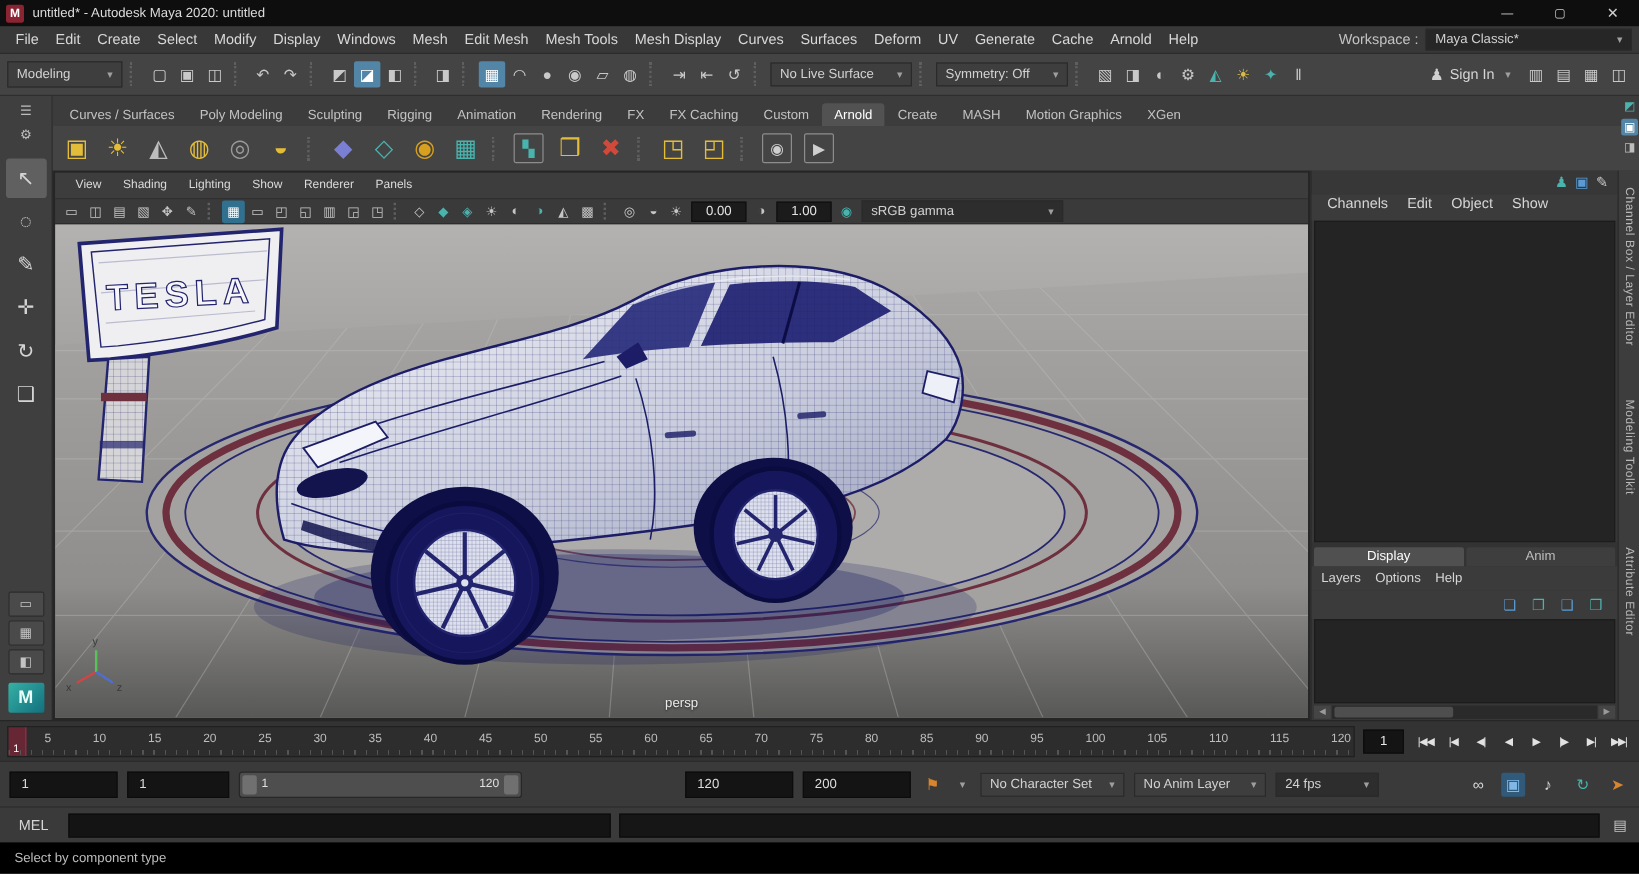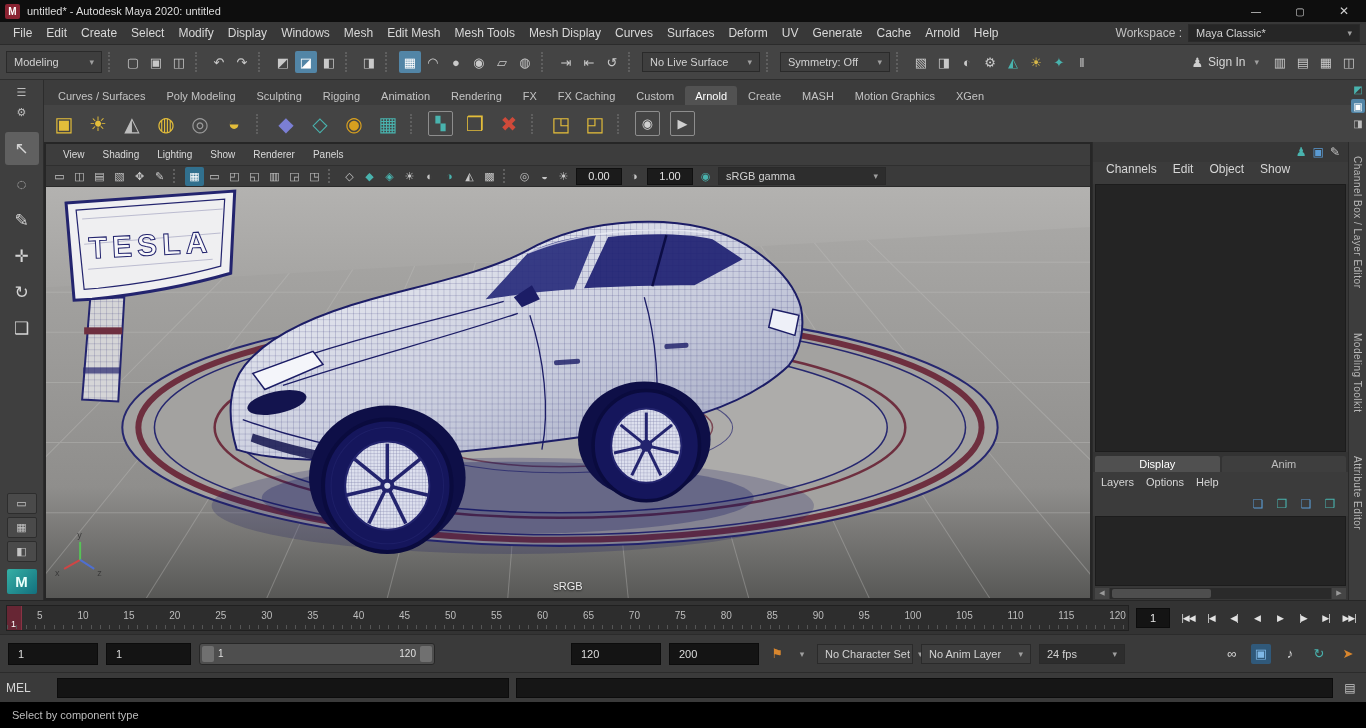--- a/index.html
+++ b/index.html
@@ -137,28 +137,28 @@
 .w90{width:90px}.w85{width:85px}
 .range-slider{width:236px;height:22px;background:#4e4e4e;border:1px solid #272727;border-radius:3px;
   display:flex;align-items:center;padding:0 2px;gap:4px}
 .rs-handle{width:12px;height:16px;background:#707070;border-radius:2px}
 .rs-label{font-size:10px;color:#e0e0e0}
 .rs-mid{flex:1}
 .gapL{margin-left:128px}
 .rr-ico{width:20px;height:20px;display:flex;align-items:center;justify-content:center;font-size:13px}
 .caret-btn{width:14px;height:18px;display:flex;align-items:center;justify-content:center}
 .caret-btn::after{content:"▾";font-size:9px;color:#9f9f9f}
-.dd-char{width:96px}.dd-anim{width:110px}.dd-fps{width:86px;background:#2d2d2d}
+.dd-char{width:120px}.dd-anim{width:110px}.dd-fps{width:86px;background:#2d2d2d}
 .range-right{margin-left:auto;display:flex;align-items:center;gap:9px}
 .range-right .rr-ico.active{background:#30597a;border-radius:2px}
 
 
 .mel-row{height:30px;background:#3a3a3a;border-top:1px solid #2b2b2b;display:flex;align-items:center;
   padding:0 6px;gap:7px;flex:0 0 auto}
-.mel-label{width:44px;font-size:12px;color:#d6d6d6}
+.mel-label{width:44px;text-align:center;font-size:12px;color:#d6d6d6}
 .mel-input{width:452px;height:20px;background:#141414;border:1px solid #0c0c0c;flex:0 0 auto}
 .mel-output{flex:1;height:20px;background:#161616;border:1px solid #0c0c0c}
 .script-icon{width:20px;height:20px;display:flex;align-items:center;justify-content:center;font-size:12px;color:#c6c6c6}
 
 
 .help-row{height:26px;background:#000000;display:flex;align-items:center;padding:0 12px;font-size:11px;color:#bdbdbd;flex:0 0 auto}
 </style>
 </head>
 <body>
 
@@ -531,21 +531,21 @@
 
             <g transform="translate(34,372)">
               <line x1="0" y1="0" x2="-16" y2="9" stroke="#d04545" stroke-width="2"></line>
               <line x1="0" y1="0" x2="0" y2="-18" stroke="#57c257" stroke-width="2"></line>
               <line x1="0" y1="0" x2="14" y2="9" stroke="#4f6fd0" stroke-width="2"></line>
               <text x="-25" y="16" font-size="9" fill="#3a3a3a">x</text>
               <text x="-3" y="-22" font-size="9" fill="#3a3a3a">y</text>
               <text x="17" y="16" font-size="9" fill="#3a3a3a">z</text>
             </g>
           </svg>
-          <div class="persp-label">sRGB</div>
+          <div class="persp-label">persp</div>
         </div>
       </div>
 
       <div class="right-panel">
         <div class="rp-pins icon-list">
             <span class="pin-ico" style="color: rgb(73, 179, 174);">♟</span>
             <span class="pin-ico" style="color: rgb(90, 155, 212);">▣</span>
             <span class="pin-ico" style="color: rgb(201, 201, 201);">✎</span>
           </div>
         <div class="rp-menus">

